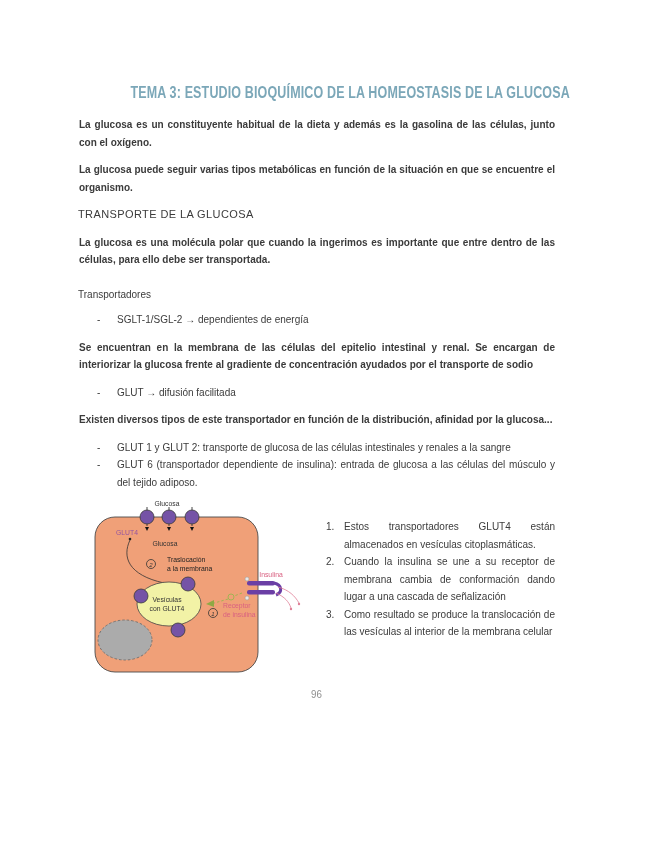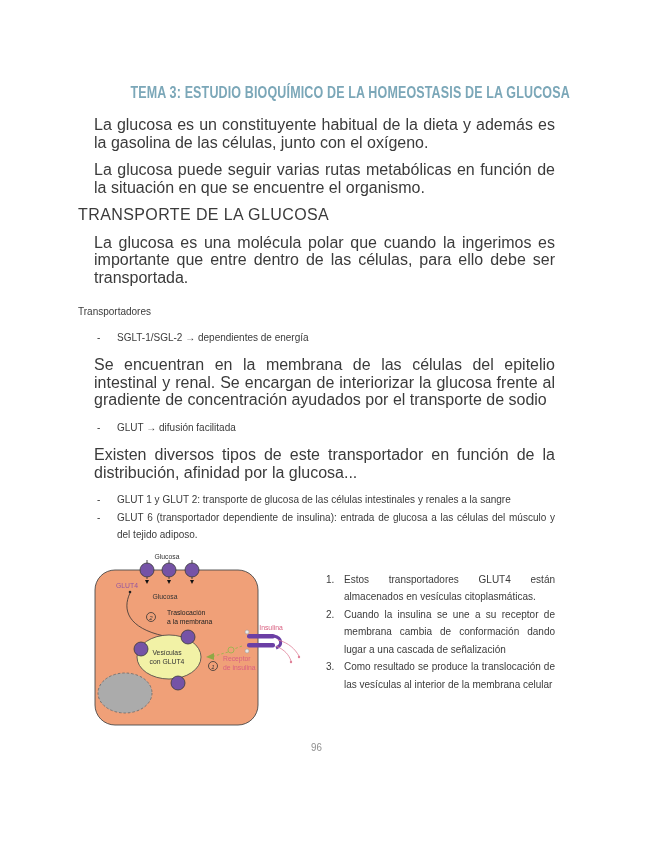--- a/index.html
+++ b/index.html
@@ -8,22 +8,22 @@
     font-family:"Liberation Sans",sans-serif;
     color:#3b3b3b;position:relative;
   }
   .page{box-sizing:border-box;width:613px;padding:84px 58px 0 78px;}
   .doc-title{
     text-align:center;color:#7ba7b8;font-weight:bold;font-size:16px;
     margin:0 0 14px 0;white-space:nowrap;
     transform:scaleX(0.78);transform-origin:50% 50%;
     letter-spacing:0.2px;
   }
-  p.body{font-size:16px;line-height:17.5px;text-align:justify;margin:0 0 10px 16px;}
-  .section-heading{font-size:16px;line-height:17.5px;margin:2px 0 10px 0;letter-spacing:0.4px;}
+  p.body{font-size:10px;line-height:17.5px;text-align:justify;margin:0 0 10px 1px;font-weight:bold;}
+  .section-heading{font-size:11px;line-height:17.5px;margin:2px 0 10px 0;letter-spacing:0.4px;}
   .plain-line{font-size:10px;line-height:17.5px;margin:17px 0 8px 0;}
   .bullet{display:flex;font-size:10px;line-height:17.5px;margin:0 0 10px 0;padding-left:19px;}
   .bullet.tight{margin:0;}
   .bullet .dash{width:20px;flex:none;}
   .bullet .btext{flex:1;text-align:justify;}
   .figure-row{display:flex;margin-top:6px;}
   .diagram-wrap{width:238px;flex:none;}
   .numlist{flex:1;padding-top:21px;padding-left:10px;}
   .numitem{display:flex;font-size:10px;line-height:17.5px;}
   .numitem .num{width:18px;flex:none;}
@@ -35,21 +35,21 @@
   svg text{font-family:"Liberation Sans",sans-serif;}
 </style>
 </head>
 <body>
 
 <div class="page">
 
   <div class="doc-title">TEMA 3: ESTUDIO BIOQUÍMICO DE LA HOMEOSTASIS DE LA GLUCOSA</div>
 
   <p class="body">La glucosa es un constituyente habitual de la dieta y además es la gasolina de las células, junto con el oxígeno.</p>
-  <p class="body">La glucosa puede seguir varias rutas metabólicas en función de la situación en que se encuentre el organismo.</p>
+  <p class="body">La glucosa puede seguir varias tipos metabólicas en función de la situación en que se encuentre el organismo.</p>
 
   <div class="section-heading">TRANSPORTE DE LA GLUCOSA</div>
 
   <p class="body">La glucosa es una molécula polar que cuando la ingerimos es importante que entre dentro de las células, para ello debe ser transportada.</p>
 
   <div class="plain-line">Transportadores</div>
 
   <div class="bullet">
     <span class="dash">-</span>
     <span class="btext">SGLT-1/SGL-2 → dependientes de energía</span>

